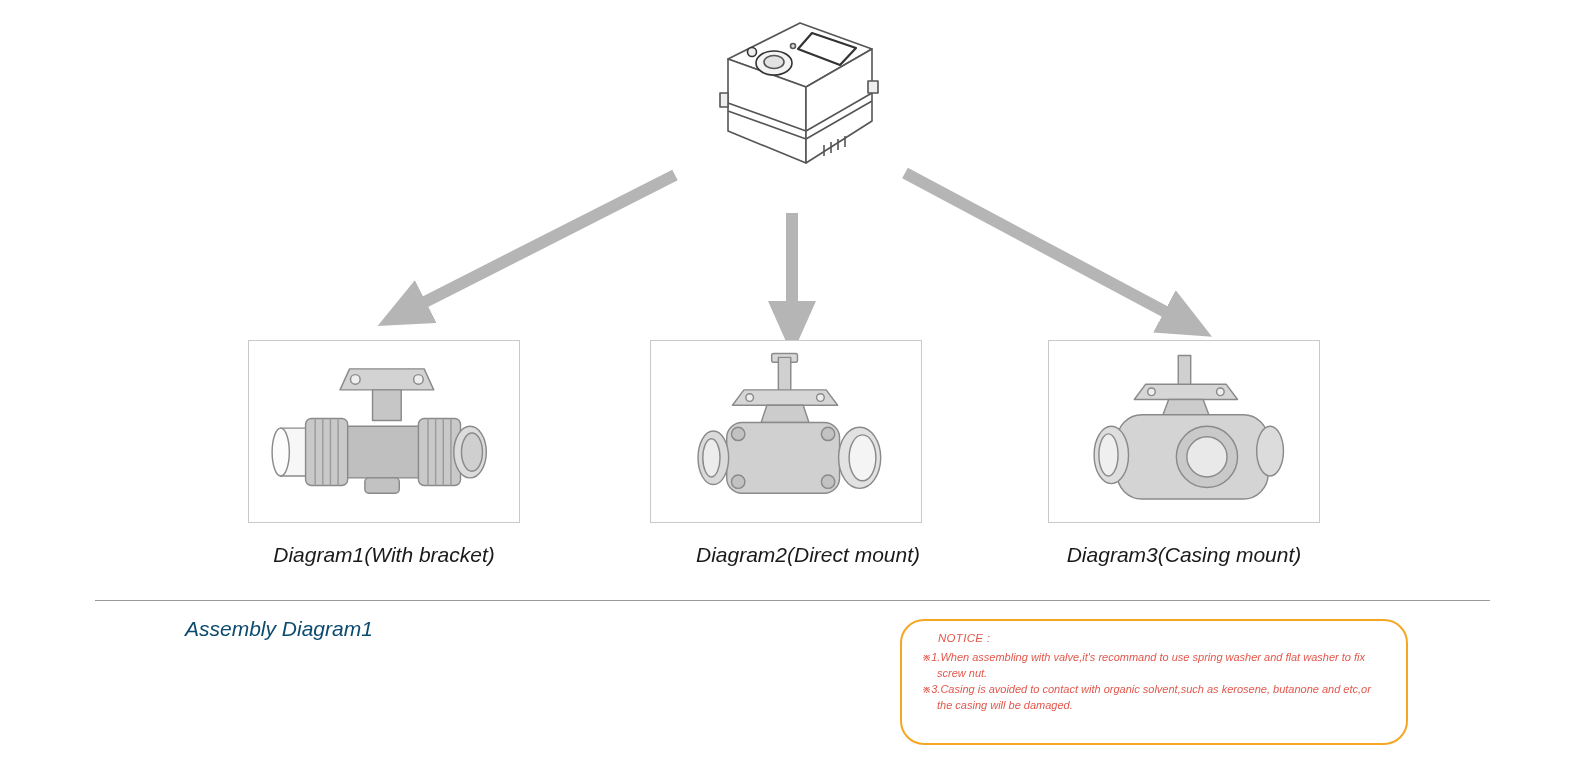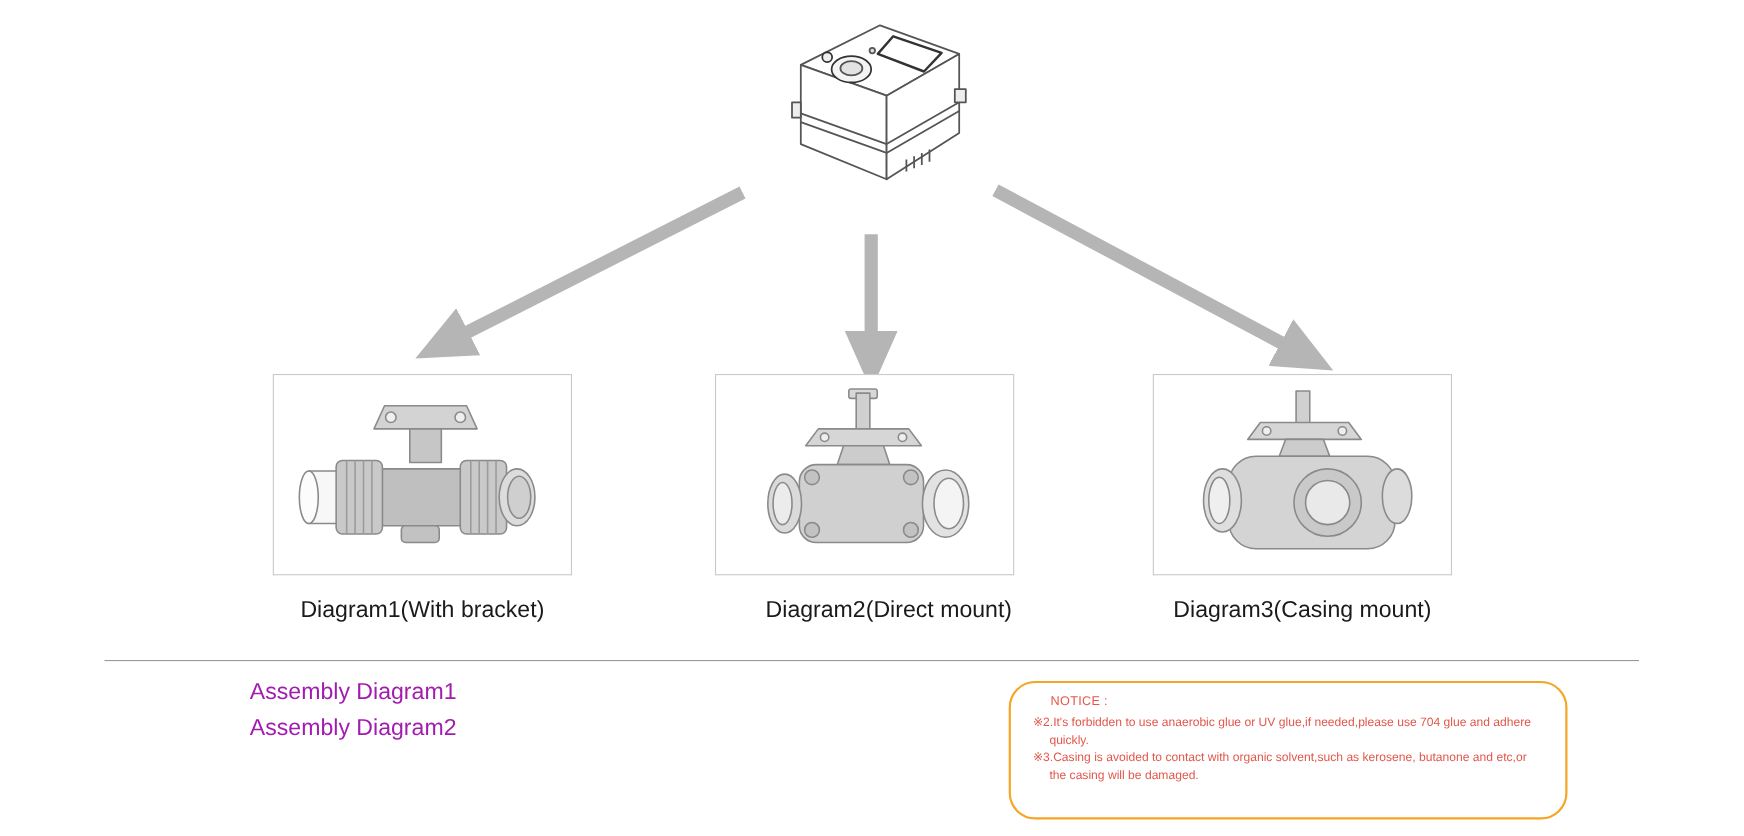--- a/index.html
+++ b/index.html
@@ -1,43 +1,43 @@
 <!DOCTYPE html>
 <html style="--notice-border: #f5a623; --notice-text: #e2574c; --arrow: #b5b5b5; --box-border: #c9c9c9; --divider: #9a9a9a; --text: #1a1a1a;"><head>
 <meta charset="utf-8">
 <style>
   html,body{margin:0;padding:0;background:#fff;}
   body{font-family:"Liberation Sans",sans-serif;}
-  .stage{position:relative;width:1585px;height:760px;background:#fff;overflow:hidden;}
+  .stage{position:relative;width:1585px;height:760px;background:#fff;overflow:hidden;font-style:italic;}
 
   .actuator{position:absolute;left:700px;top:5px;width:196px;height:168px;}
 
   .arrows{position:absolute;left:0;top:165px;width:1585px;height:175px;}
   .arrow-line{stroke:var(--arrow,#b5b5b5);stroke-width:12;fill:none;}
   .arrow-head{fill:var(--arrow,#b5b5b5);}
 
   .diagram-box{position:absolute;top:340px;width:272px;height:183px;border:1px solid var(--box-border,#c9c9c9);
     background:#fff;display:flex;align-items:center;justify-content:center;box-sizing:border-box;}
   .box1{left:248px;} .box2{left:650px;} .box3{left:1048px;}
   .valve-svg{width:264px;height:175px;}
 
   .diagram-label{position:absolute;top:543px;width:272px;text-align:center;font-size:21px;color:var(--text,#1a1a1a);}
   .label1{left:248px;} .label2{left:672px;} .label3{left:1048px;}
 
   .divider{position:absolute;left:95px;top:600px;width:1395px;height:0;border:none;
     border-top:1.5px solid var(--divider,#9a9a9a);margin:0;}
 
-  .assembly-list{position:absolute;left:185px;top:612px;font-size:21px;color:#a21caf;text-align:right;}
+  .assembly-list{position:absolute;left:185px;top:612px;font-size:21px;color:#0c4a6e;}
   .assembly-row{display:flex;line-height:33px;}
   .assembly-name{width:230px;flex:0 0 auto;}
   .assembly-desc{flex:1;}
 
   .notice-box{position:absolute;left:900px;top:619px;width:508px;min-height:126px;box-sizing:border-box;
     border:2px solid var(--notice-border,#f5a623);border-radius:24px;padding:11px 20px 9px 20px;
-    color:var(--notice-text,#e2574c);margin-left:17px;}
+    color:var(--notice-text,#e2574c);}
   .notice-title{font-size:11.5px;padding-left:16px;margin-bottom:5px;letter-spacing:.3px;}
   .notice-line{font-family:"Liberation Sans","DejaVu Sans",sans-serif;font-size:11px;line-height:16px;
     padding-left:15px;text-indent:-15px;}
 
   svg{display:block;}
   .line-art{fill:#ffffff;stroke:#555;stroke-width:1.6;stroke-linejoin:round;}
   .valve-part{stroke:#8a8a8a;stroke-width:1.5;stroke-linejoin:round;}
 </style>
 </head>
 <body>
@@ -143,23 +143,22 @@
   <div class="diagram-label label2">Diagram2(Direct mount)</div>
   <div class="diagram-label label3">Diagram3(Casing mount)</div>
 
   <hr class="divider">
 
   <div class="assembly-list">
     <div class="assembly-row">
       <span class="assembly-name">Assembly Diagram1</span>
     </div>
     <div class="assembly-row">
-      <span class="assembly-name">Assembly Diagram2</span>
     </div>
   </div>
 
   <div class="notice-box">
     <div class="notice-title">NOTICE :</div>
-    <div class="notice-line">※2.It's forbidden to use anaerobic glue or UV glue,if needed,please use 704 glue and adhere quickly.</div>
+    <div class="notice-line">※1.When assembling with valve,it's recommand to use spring washer and flat washer to fix screw nut.</div>
     <div class="notice-line">※3.Casing is avoided to contact with organic solvent,such as kerosene, butanone and etc,or the casing will be damaged.</div>
   </div>
 
 </div>
 
 </body></html>

